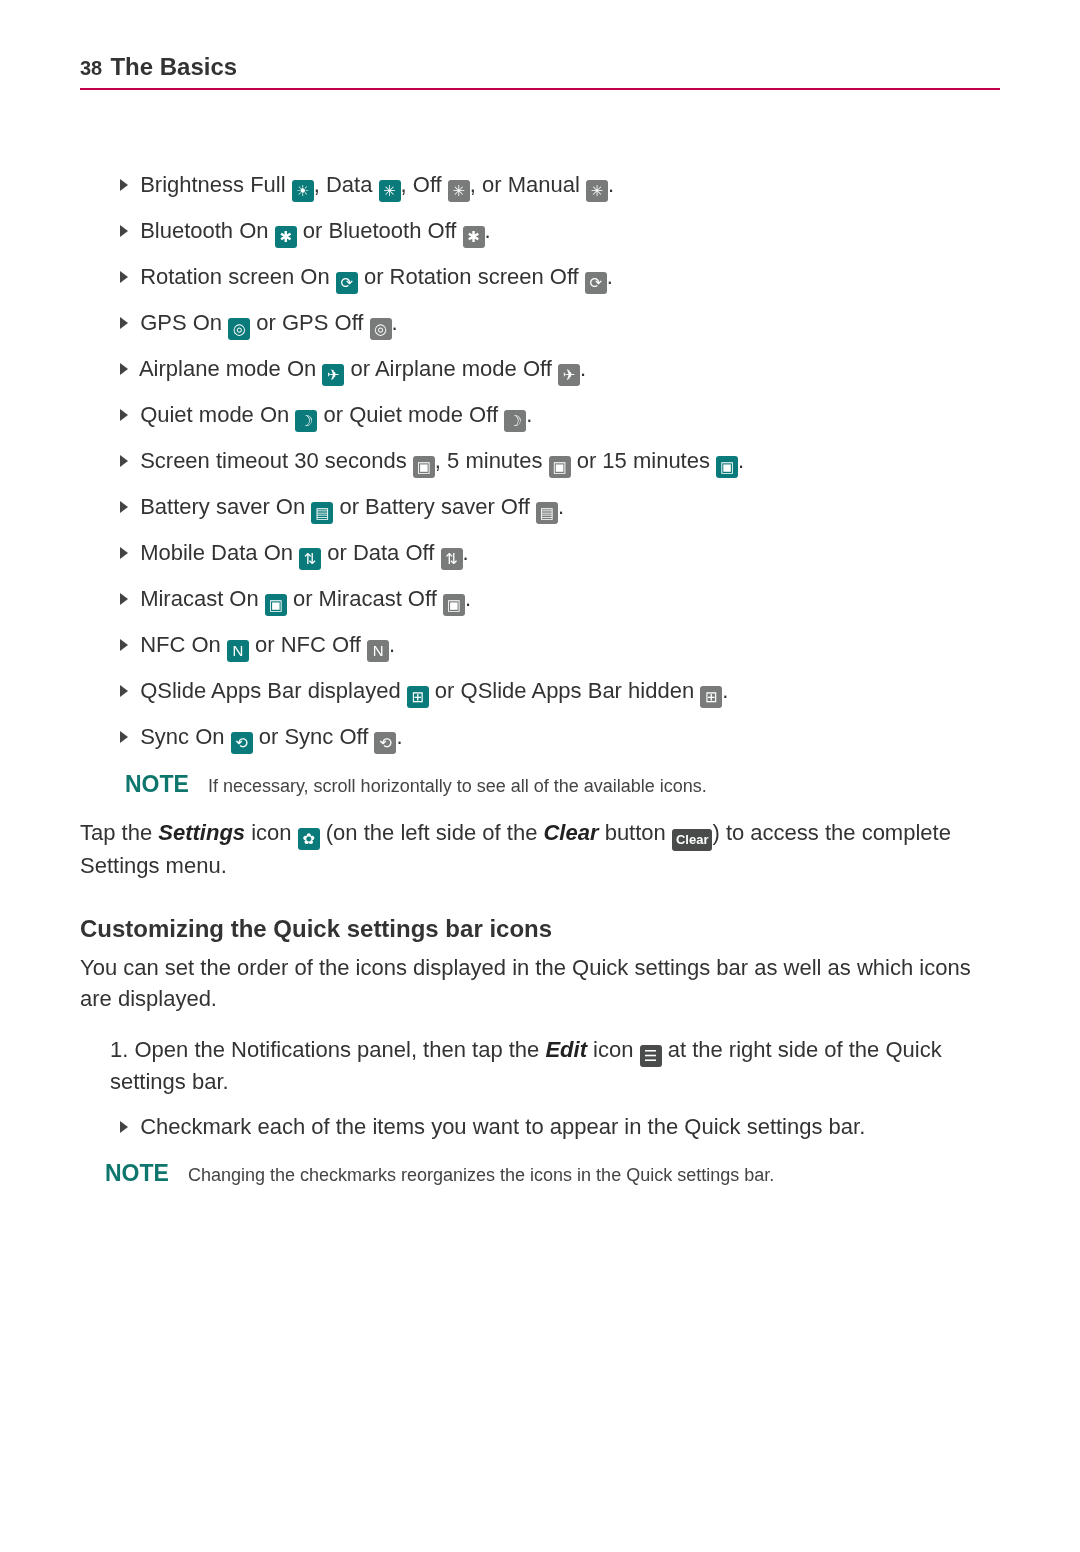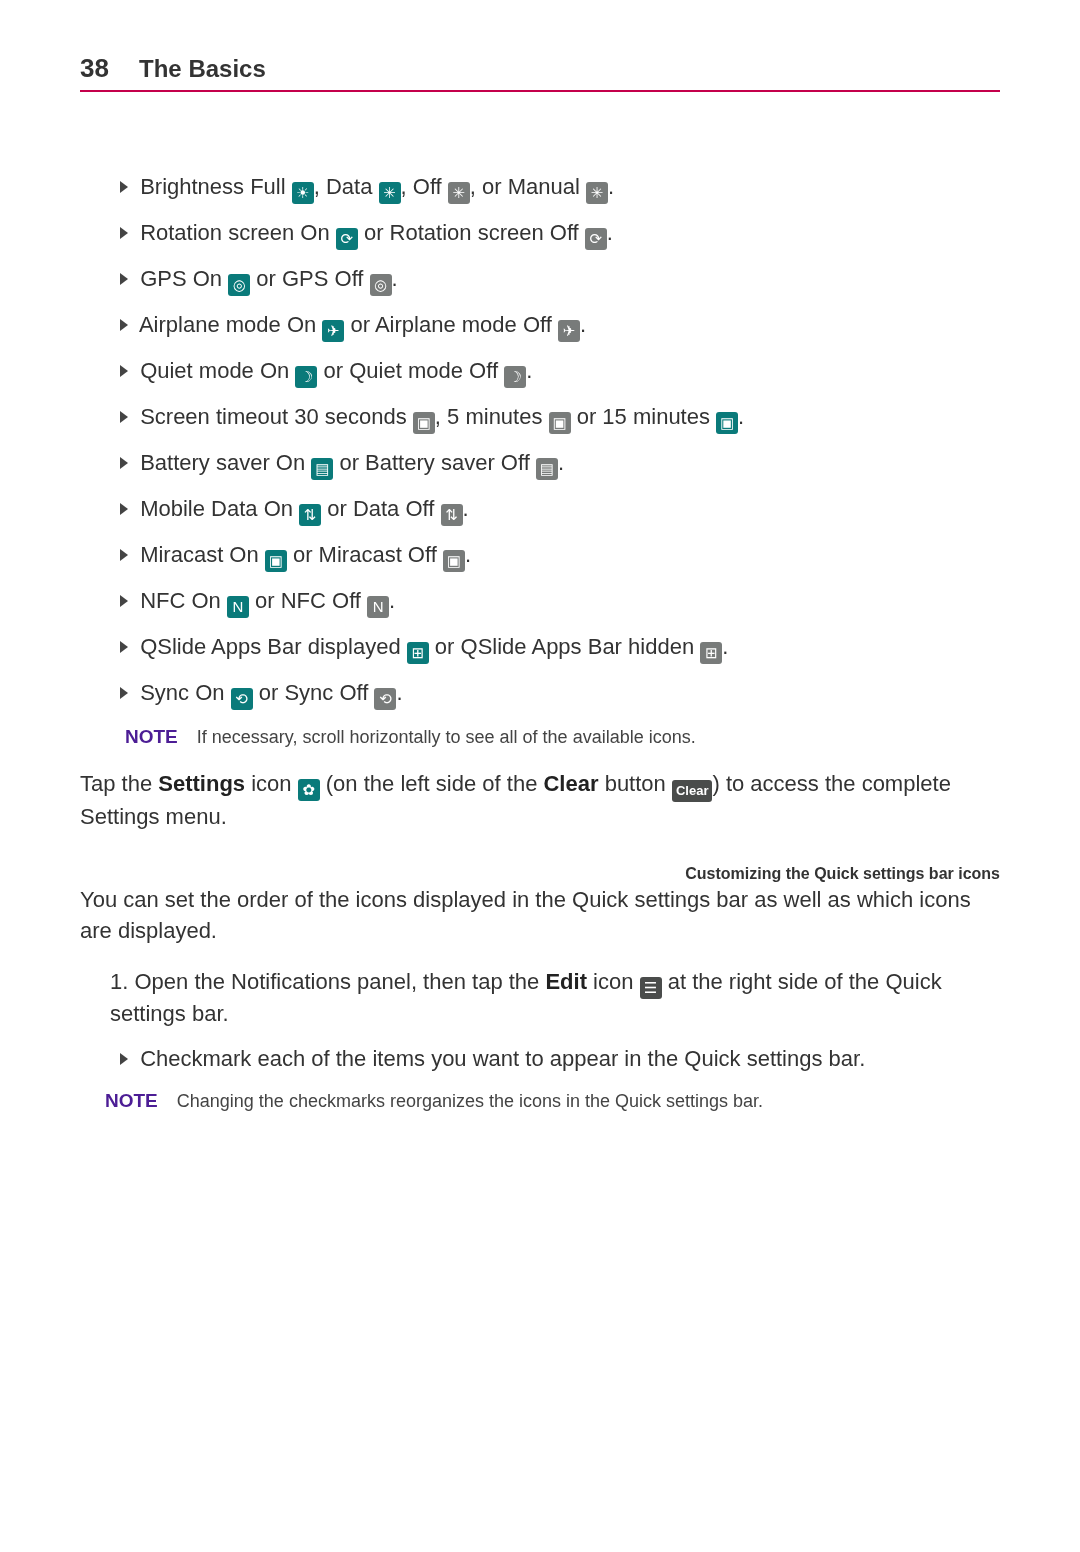--- a/index.html
+++ b/index.html
@@ -11,22 +11,22 @@
     line-height: 1.4;
   }
   .header {
     border-bottom: 2px solid #c4004b;
     padding-bottom: 4px;
     margin-bottom: 80px;
   }
   .page-number {
     font-weight: bold;
     color: #333;
-    margin-right: 24px;
-    font-size: 26px;
+    margin-right: 2px;
+    font-size: 20px;
   }
   .header-title {
     font-weight: bold;
     font-size: 24px;
     color: #333;
     margin-top: 8px;
   }
   .bullet-list {
     margin-left: 40px;
     margin-bottom: 10px;
@@ -69,61 +69,64 @@
     display: inline-block;
     width: 20px;
     vertical-align: -2px;
   }
   .note-row {
     margin: 10px 0 18px 45px;
     font-size: 18px;
     color: #444;
   }
   .note-label {
-    color: #4c1d95;
+    color: #0f766e;
     font-weight: bold;
     margin-right: 14px;
-    font-size: 19px;
+    font-size: 23px;
   }
   p.body {
     margin: 0 0 20px 0;
   }
   h2.section {
-    font-size: 16px;
-    font-weight: bold;
-    color: #333;
-    margin: 30px 0 0 0;
-    text-align: right;
+    font-size: 24px;
+    font-weight: bold;
+    color: #333;
+    margin: 30px 0 8px 0;
   }
   .num-item {
     margin: 0 0 14px 30px;
   }
   .sub-list {
     margin-left: 40px;
   }
   .sub-item {
     margin: 14px 0;
   }
-  b { font-weight: bold; color:#222; }
+  b { font-weight: bold; color:#222;font-style:italic; }
 </style>
 </head>
 <body>
 
 <div class="header">
   <span class="page-number">38</span>
   <span class="header-title">The Basics</span>
 </div>
 
 <div class="bullet-list">
 
   <div class="bullet-item">
     <span class="tri"></span>
     <span>Brightness Full </span><span class="icon teal">☀</span><span>, Data </span><span class="icon teal">✳</span><span>, Off </span><span class="icon grey">✳</span><span>, or Manual </span><span class="icon grey">✳</span><span>.</span>
   </div>
 
+  <div class="bullet-item">
+    <span class="tri"></span>
+    <span>Bluetooth On </span><span class="icon teal">✱</span><span> or Bluetooth Off </span><span class="icon grey">✱</span><span>.</span>
+  </div>
 
 
   <div class="bullet-item">
     <span class="tri"></span>
     <span>Rotation screen On </span><span class="icon teal">⟳</span><span> or Rotation screen Off </span><span class="icon grey">⟳</span><span>.</span>
   </div>
 
   <div class="bullet-item">
     <span class="tri"></span>
     <span>GPS On </span><span class="icon teal">◎</span><span> or GPS Off </span><span class="icon grey">◎</span><span>.</span>

